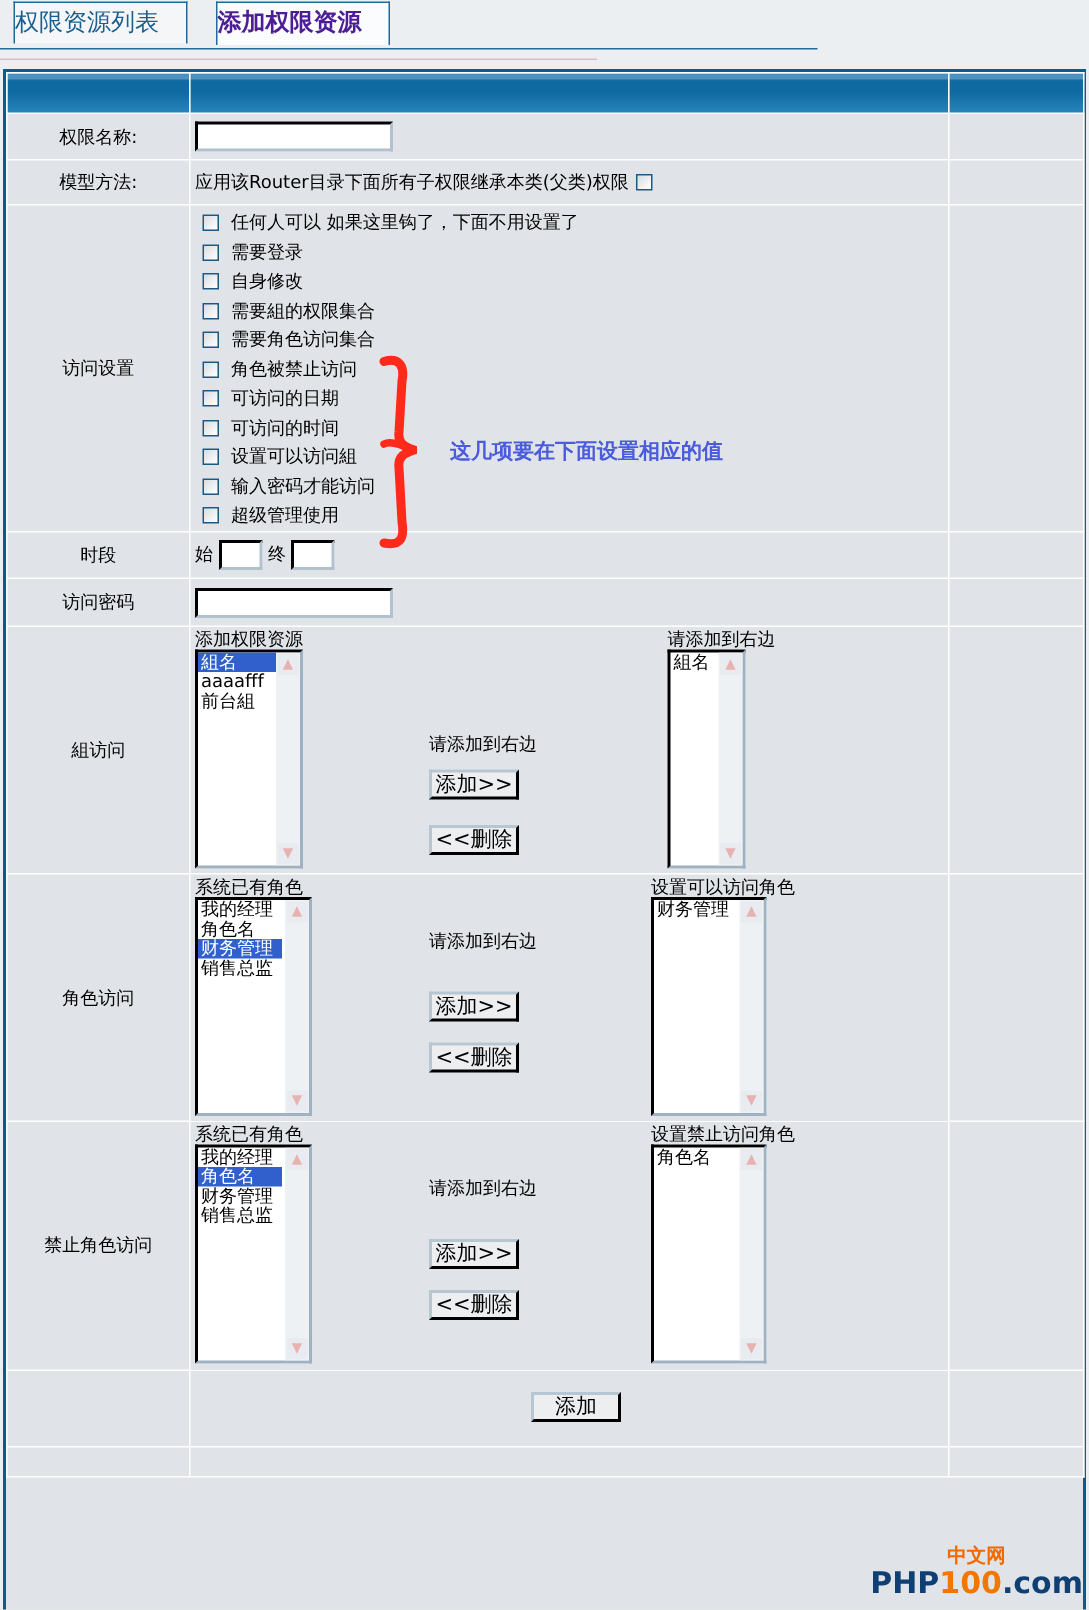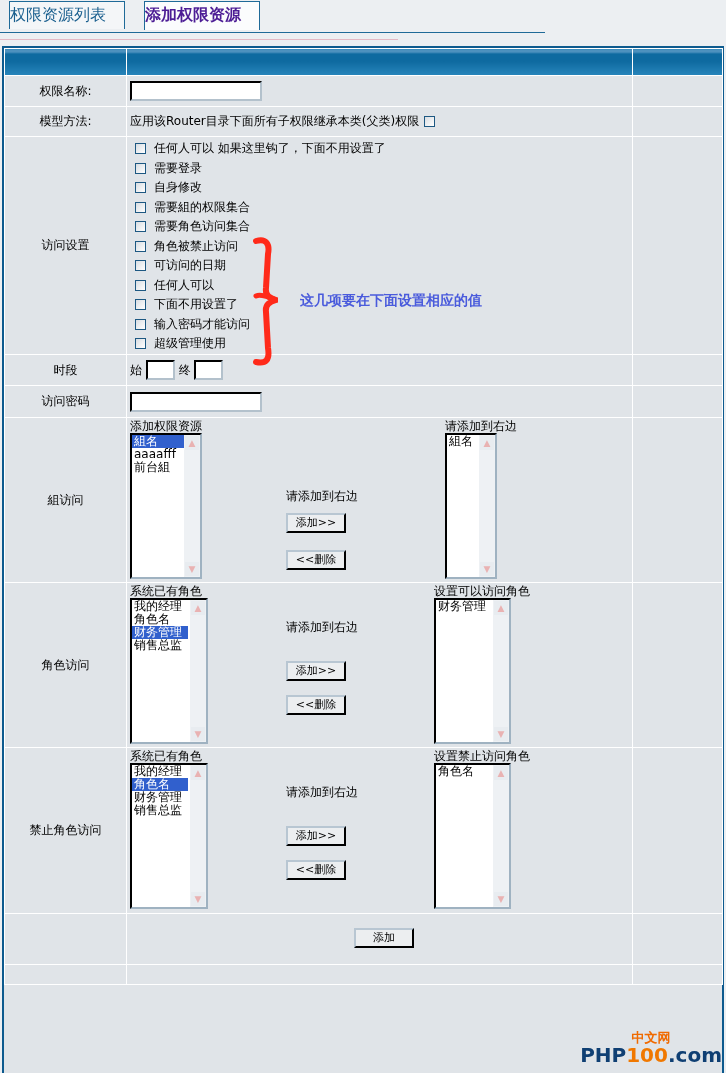--- a/index.html
+++ b/index.html
@@ -20,21 +20,21 @@
   .sel{display:inline-block;vertical-align:middle;height:20px;box-sizing:border-box;border:2px solid;border-color:#000 #b3c1cc #b3c1cc #000;background:#fff;position:relative;width:130px;font-size:11px;line-height:16px;padding-left:3px;}
   .sel .arr{position:absolute;right:1px;top:1px;width:15px;height:14px;background:#c8d9ea;border:1px solid #9fb7cf;color:#1e4f8a;font-size:9px;text-align:center;line-height:14px;}
   .cb{display:inline-block;width:11px;height:11px;border:1px solid #1d5882;background:linear-gradient(135deg,#d8dde2,#fff);vertical-align:middle;margin:0 8px 0 5px;box-sizing:border-box;}
   .cbrow{height:19.5px;line-height:19.5px;white-space:nowrap;}
   .lb{box-sizing:border-box;border:2px solid;border-color:#000 #9fb2c1 #9fb2c1 #000;background:#fff;position:relative;overflow:hidden;}
   .lb .opt{height:13px;line-height:13px;padding-left:2px;font-size:12px;white-space:nowrap;}
   .lb .opt.sel1{background:#3160cd;color:#fff;}
   .lb .sb{position:absolute;right:0;top:0;bottom:0;width:16px;background:#eef1f4;}
   .lb .sb .u,.lb .sb .d{position:absolute;left:1px;width:14px;height:14px;background:#e8ecf0;color:#e9b2b2;font-size:9px;text-align:center;line-height:14px;}
   .lb .sb .u{top:1px;} .lb .sb .d{bottom:1px;}
-  .btn{position:absolute;box-sizing:border-box;height:20px;border:2px solid;border-color:#b8c6d2 #000 #000 #b8c6d2;background:#eceef0;font-size:11px;text-align:center;line-height:16px;padding:0;font-family:"DejaVu Sans",sans-serif;}
+  .btn{position:absolute;box-sizing:border-box;height:20px;border:2px solid;border-color:#b8c6d2 #000 #000 #b8c6d2;background:#eceef0;font-size:14px;text-align:center;line-height:16px;padding:0;font-family:"DejaVu Sans",sans-serif;}
   .cell-rel{position:relative;}
   .brace{position:absolute;left:248px;top:236px;}
   .note{position:absolute;left:300px;top:292px;color:#4a5bdc;font-size:14px;font-weight:bold;}
   .logo{position:absolute;right:4px;bottom:8px;text-align:center;}
   .logo .cn{color:#f06a00;font-weight:bold;font-size:13px;line-height:14px;}
   .logo .en{font-weight:bold;font-size:20px;color:#0f3f73;line-height:20px;font-family:"DejaVu Sans",sans-serif;}
   .logo .en span{color:#f07800;}
 </style>
 </head>
 <body>
@@ -78,22 +78,22 @@
   <tr style="height:218px">
     <td class="lbl">访问设置</td>
     <td class="ctl cell-rel" style="padding-top:2px;vertical-align:top;">
       <div class="cbrow"><span class="cb"></span><span>任何人可以 如果这里钩了，下面不用设置了</span></div>
       <div class="cbrow"><span class="cb"></span><span>需要登录</span></div>
       <div class="cbrow"><span class="cb"></span><span>自身修改</span></div>
       <div class="cbrow"><span class="cb"></span><span>需要組的权限集合</span></div>
       <div class="cbrow"><span class="cb"></span><span>需要角色访问集合</span></div>
       <div class="cbrow"><span class="cb"></span><span>角色被禁止访问</span></div>
       <div class="cbrow"><span class="cb"></span><span>可访问的日期</span></div>
-      <div class="cbrow"><span class="cb"></span><span>任何人可以</span></div>
-      <div class="cbrow"><span class="cb"></span><span>下面不用设置了</span></div>
+      <div class="cbrow"><span class="cb"></span><span>可访问的时间</span></div>
+      <div class="cbrow"><span class="cb"></span><span>设置可以访问組</span></div>
       <div class="cbrow"><span class="cb"></span><span>输入密码才能访问</span></div>
       <div class="cbrow"><span class="cb"></span><span>超级管理使用</span></div>
     </td>
     <td></td>
   </tr>
 
 
   <tr style="height:31px">
     <td class="lbl">时段</td>
     <td class="ctl">

